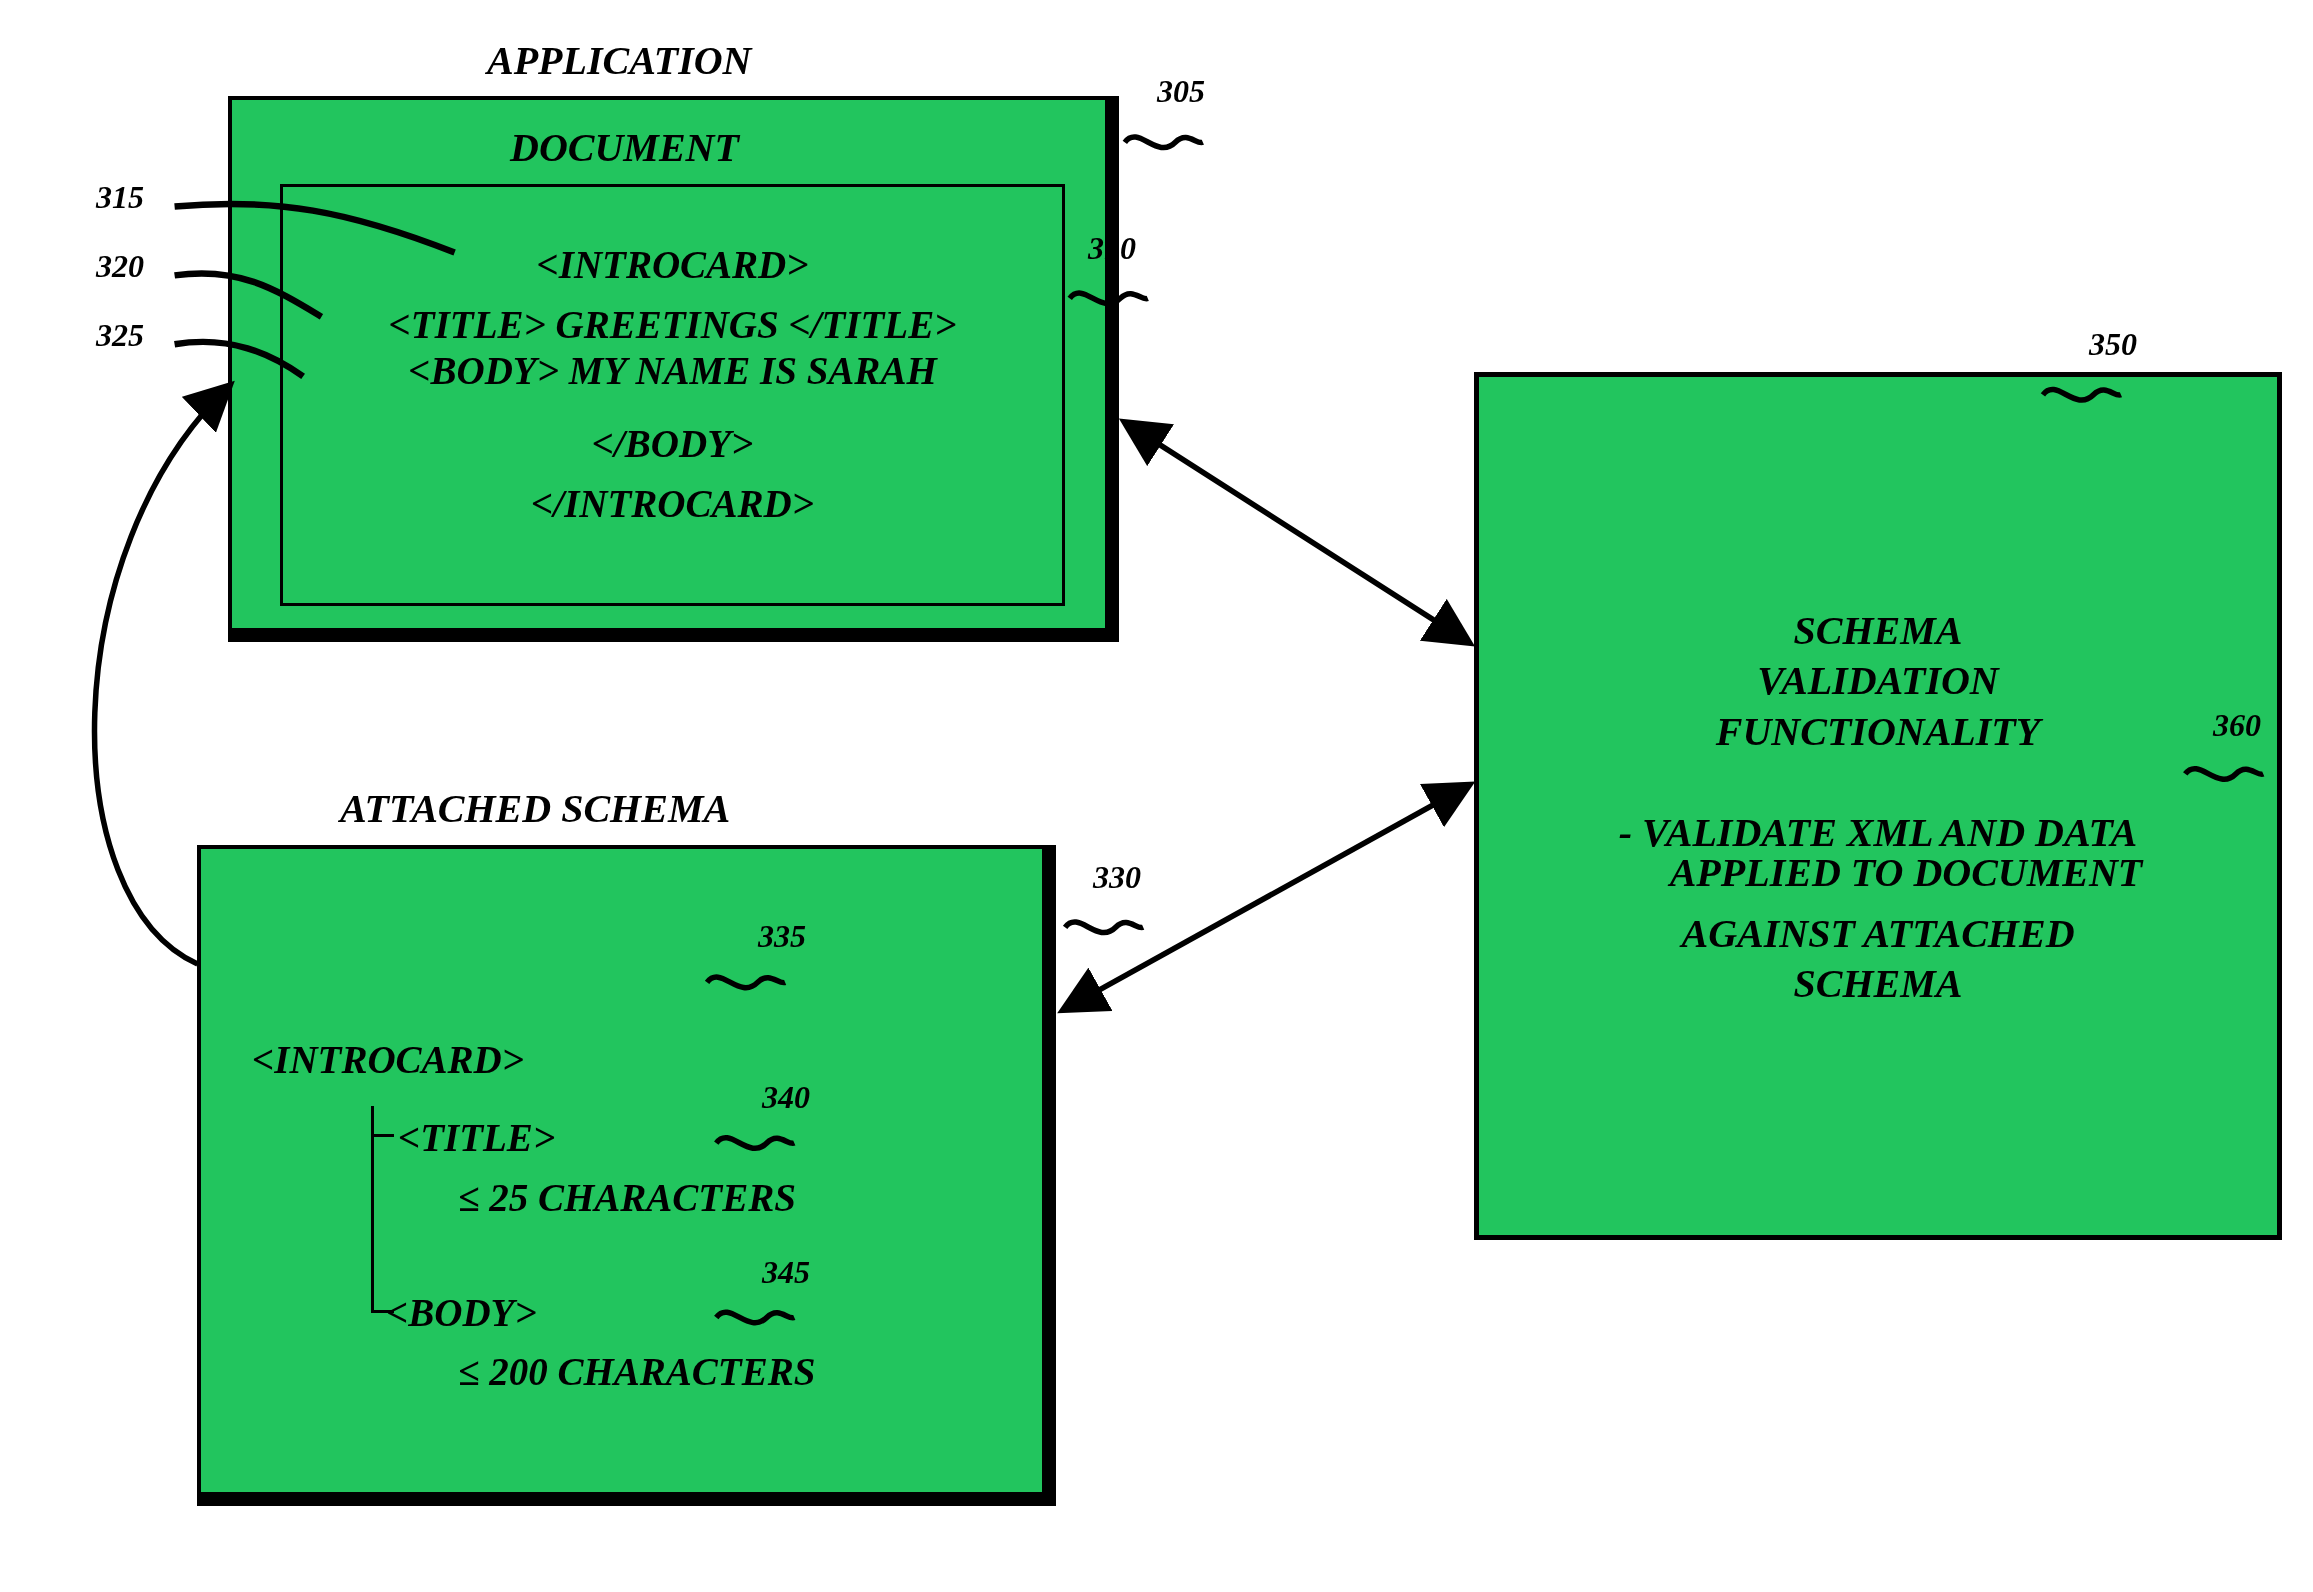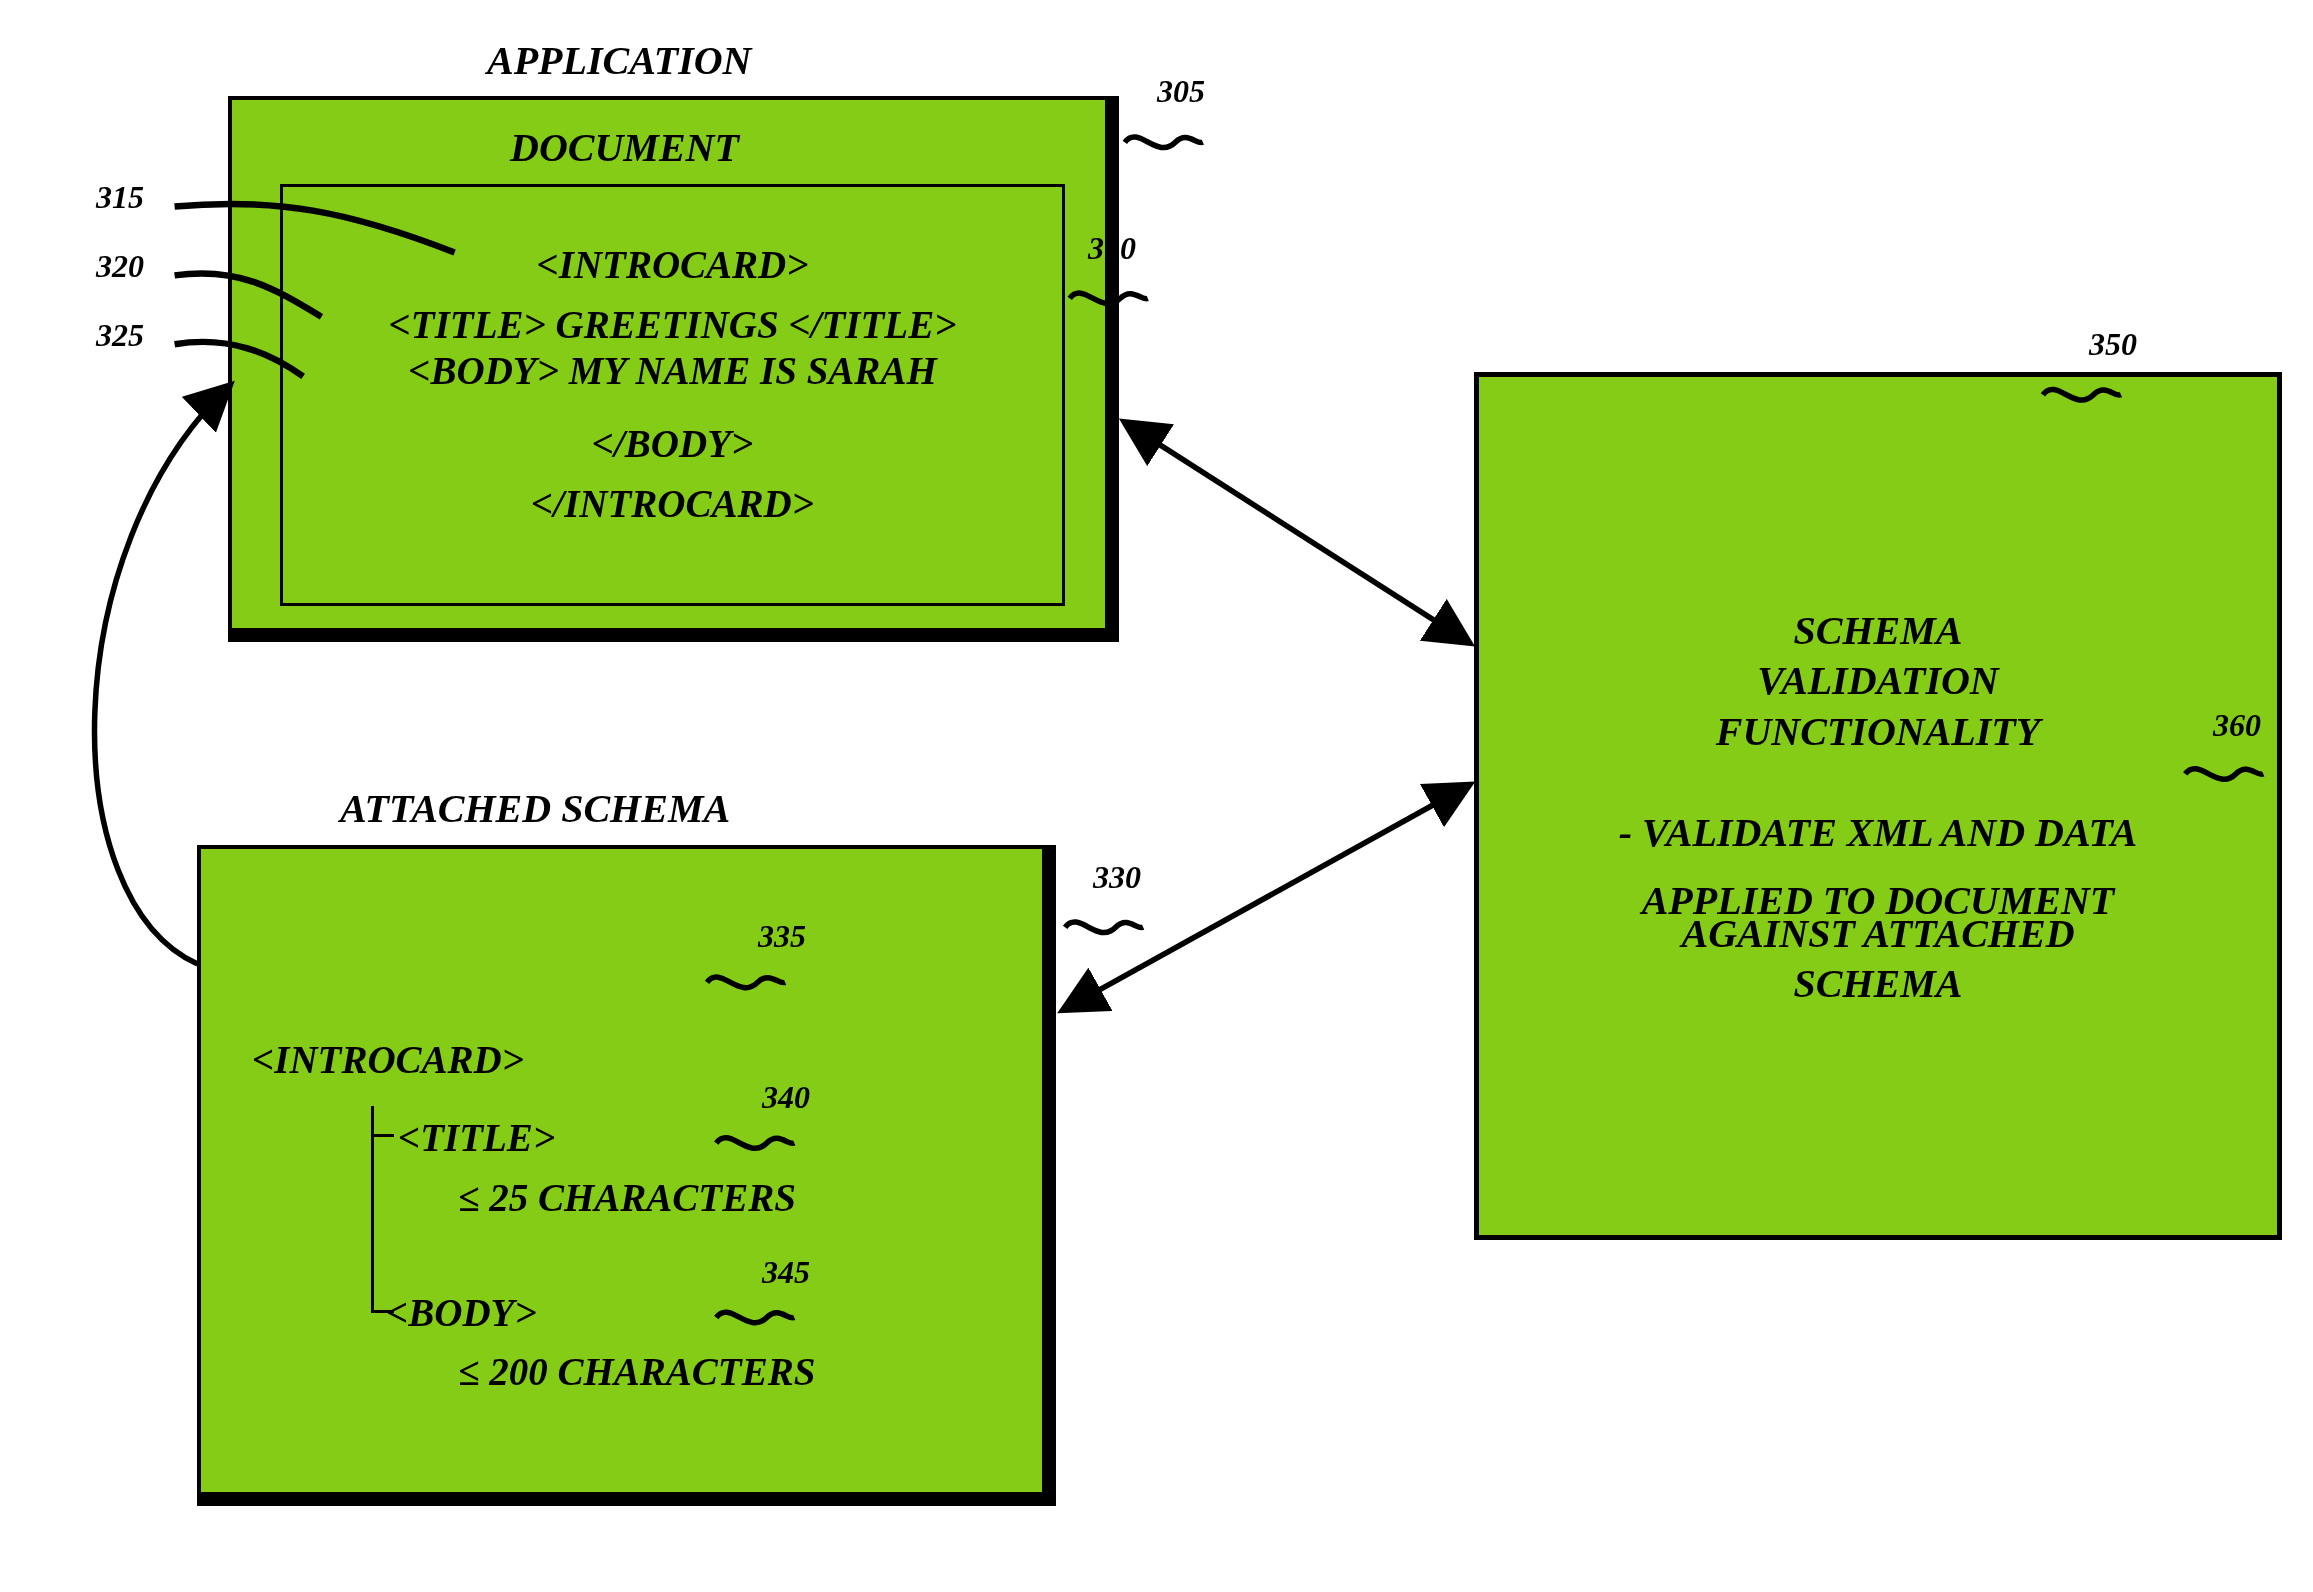--- a/index.html
+++ b/index.html
@@ -13,21 +13,21 @@
     height: 1592px;
     font-family: "Times New Roman", Times, serif;
     font-style: italic;
     font-weight: bold;
     color: #000;
     border-radius: 9px;
   }
   .box {
     position: absolute;
     border: 4.6px solid #000;
-    background: #84cc16;
+    background: #22c55e;
     box-sizing: border-box;
   }
   .shadow-right {
     border-right-width: 14.7px;
     border-bottom-width: 14.7px;
   }
   .label {
     position: absolute;
     font-size: 40px;
     white-space: nowrap;
@@ -104,21 +104,21 @@
     <div class="tree-hline" style="left:170px; top:285px; width:23px;"></div>
     <div class="tree-hline" style="left:170px; top:461px; width:23px;"></div>
   </div>
   <div class="label" style="left:340px; top:785px;">ATTACHED SCHEMA</div>
 
   <div class="box" style="left:1474px; top:372px; width:808px; height:868px; border-width:5.5px;">
     <div class="validation-text" style="top:230px;">SCHEMA</div>
     <div class="validation-text" style="top:280px;">VALIDATION</div>
     <div class="validation-text" style="top:331px;">FUNCTIONALITY</div>
     <div class="validation-text" style="top:432px;">- VALIDATE XML AND DATA</div>
-    <div class="validation-text" style="top:500px;">APPLIED TO DOCUMENT</div>
+    <div class="validation-text" style="top:472px;padding-left:28px;">APPLIED TO DOCUMENT</div>
     <div class="validation-text" style="top:533px;">AGAINST ATTACHED</div>
     <div class="validation-text" style="top:583px;">SCHEMA</div>
   </div>
 
   <div class="ref" style="left:1157px; top:73px;">305</div>
   <div class="ref" style="left:1088px; top:230px;">310</div>
   <div class="ref" style="left:96px; top:179px;">315</div>
   <div class="ref" style="left:96px; top:248px;">320</div>
   <div class="ref" style="left:96px; top:317px;">325</div>
   <div class="ref" style="left:1093px; top:859px;">330</div>

